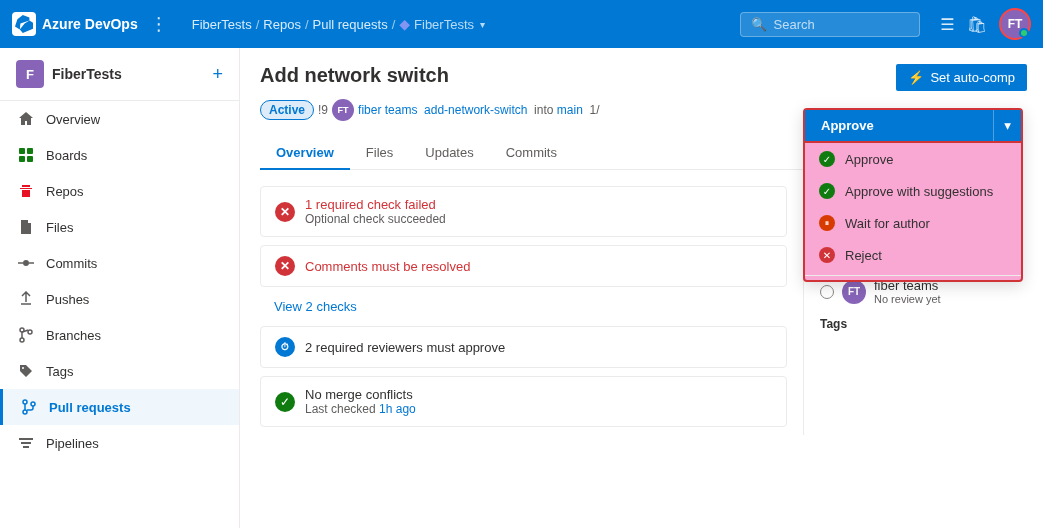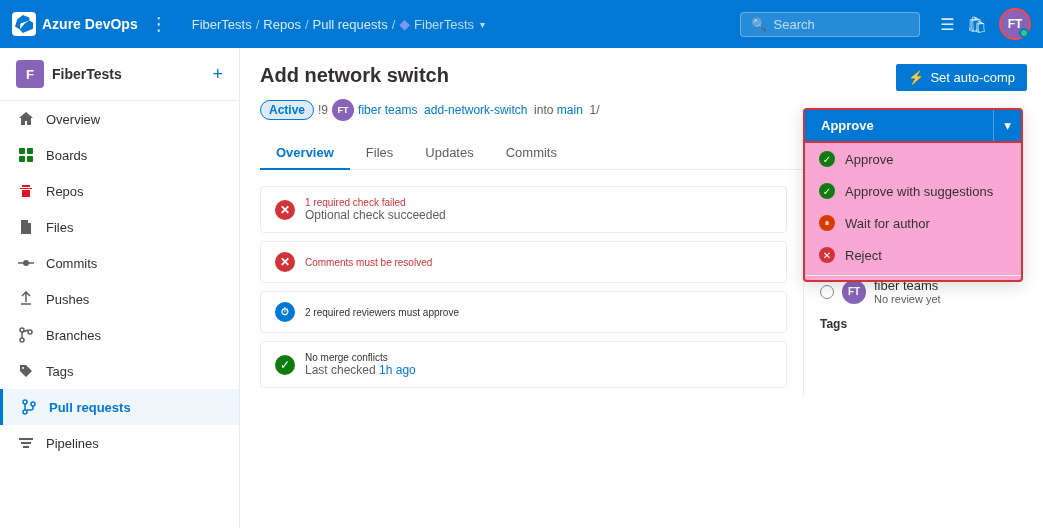--- a/index.html
+++ b/index.html
@@ -98,21 +98,21 @@
     
     .check-item {
       display: flex; align-items: center; gap: 10px; padding: 10px 14px;
       border: 1px solid #edebe9; border-radius: 4px; margin-bottom: 8px; background: #fff;
     }
     .check-icon { width: 20px; height: 20px; border-radius: 50%; display: flex; align-items: center; justify-content: center; flex-shrink: 0; }
     .check-icon.error { background: #d13438; color: #fff; font-size: 12px; font-weight: 700; }
     .check-icon.success { background: #107c10; color: #fff; font-size: 12px; }
     .check-icon.info { background: #0078d4; color: #fff; font-size: 11px; }
     .check-text { flex: 1; }
-    .check-text .main-text { font-size: 10px; color: #323130; }
+    .check-text .main-text { font-size: 13px; color: #323130; }
     .check-text .main-text.error-text { color: #d13438; }
     .check-text .sub-text { font-size: 12px; color: #605e5c; }
     .check-text .sub-text .link { color: #0078d4; text-decoration: none; }
 
     .view-checks-link { color: #0078d4; cursor: pointer; font-size: 13px; padding: 4px 14px; display: inline-block; margin-bottom: 8px; }
 
     
     .approve-dropdown {
       position: absolute; top: 60px; right: 20px; z-index: 100;
       border: 2px solid #d13438; border-radius: 4px; background: #f9a8d4;
@@ -361,20 +361,21 @@
 
           <div class="check-item">
             <div class="check-icon error">✕</div>
             <div class="check-text">
               <div class="main-text error-text">
                 <span>Comments must be resolved</span>
               </div>
             </div>
           </div>
 
+          <span class="view-checks-link">View 2 checks</span>
 
           <div class="check-item">
             <div class="check-icon info" style="background:#0078d4; font-size:10px; font-weight:700;">⏱</div>
             <div class="check-text">
               <div class="main-text">
                 <span>2 required reviewers must approve</span>
               </div>
             </div>
           </div>
 

